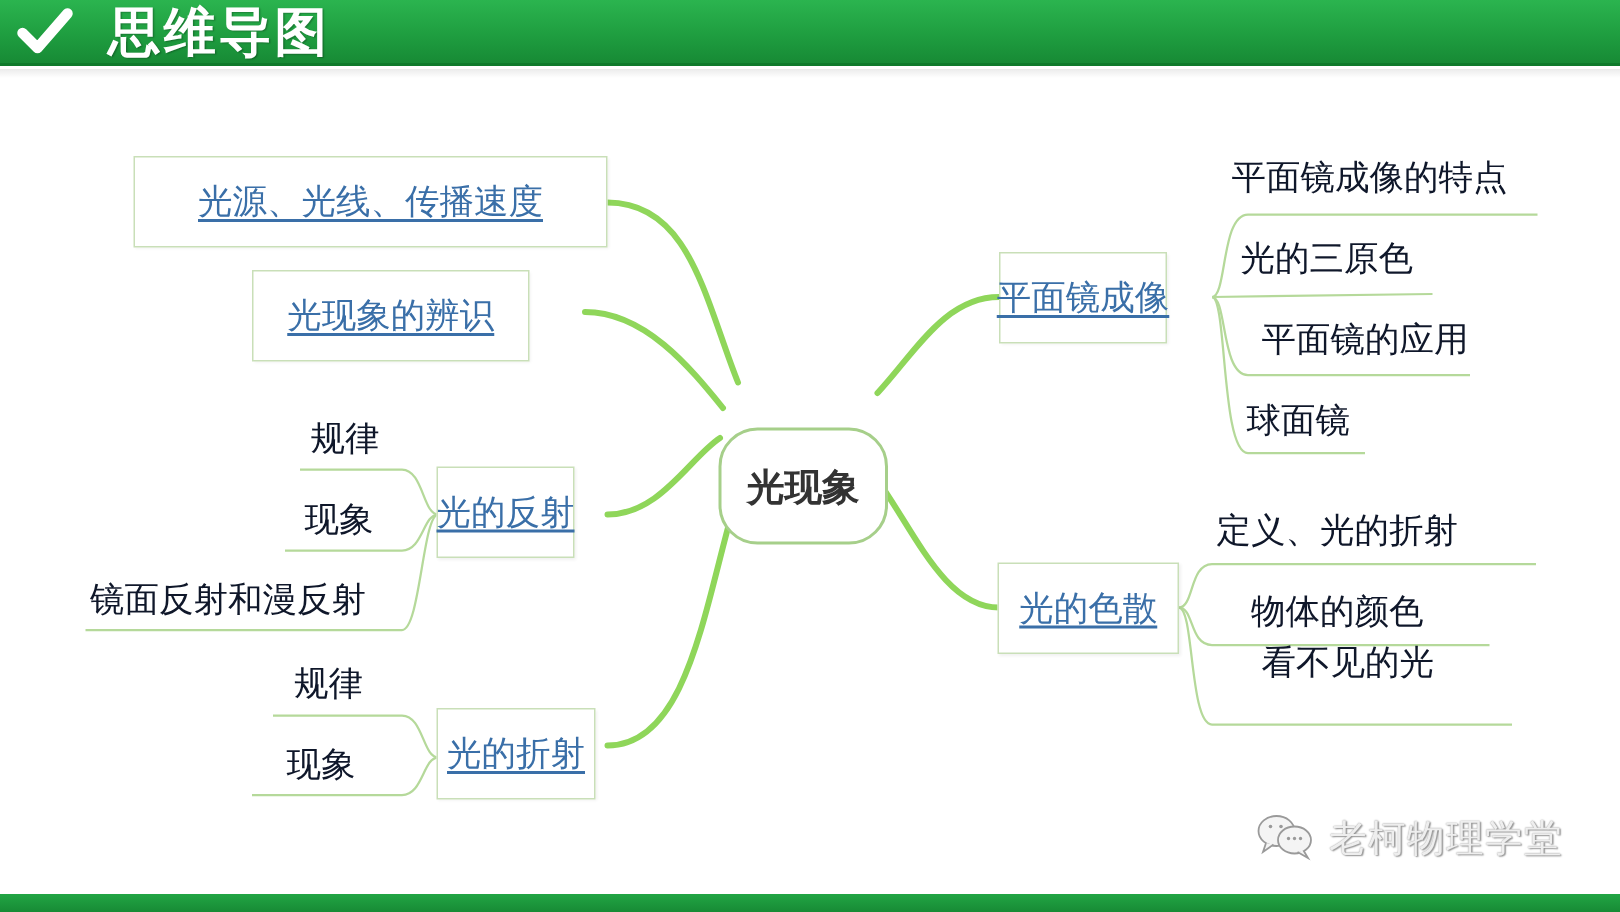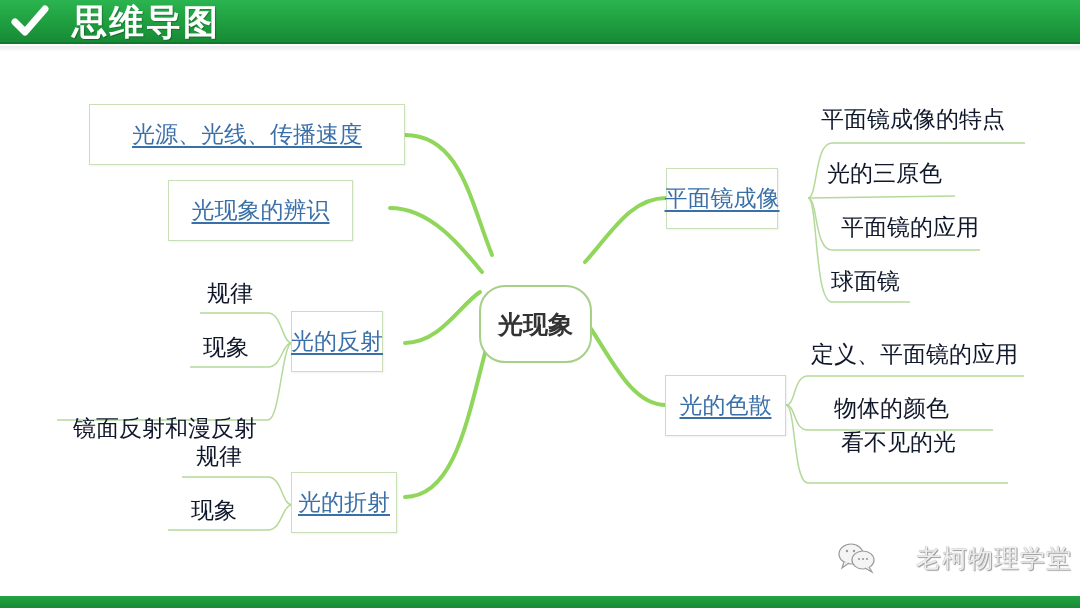--- a/index.html
+++ b/index.html
@@ -51,21 +51,21 @@
       text-underline-offset: 4px; cursor: pointer; white-space: nowrap;
     }
 
     .leaf {
       position: absolute; font-family: "DejaVu Serif", serif;
       font-size: 23px; color: #0f172a; white-space: nowrap; line-height: 28px;
     }
 
     .watermark {
       position: absolute; left: 836px; top: 538px; height: 40px;
-      display: flex; align-items: center; gap: 30px;
+      display: flex; align-items: center;
     }
     .watermark .wm-text {
       font-size: 25px; color: #eeeeee; margin-left: 8px; letter-spacing: 1px;
       text-shadow: 0 0 1px #8a8a8a, 1px 1px 1px #9a9a9a;
     }
   </style>
 </head>
 <body>
 
 <div class="header">
@@ -126,31 +126,31 @@
 
 <div class="box" style="left:666px; top:168px; width:112px; height:61px;">
   <span class="lbl">平面镜成像</span>
 </div>
 <div class="box" style="left:665px; top:375px; width:121px; height:61px;">
   <span class="lbl">光的色散</span>
 </div>
 
 <div class="leaf" style="left:207px; top:279px;">规律</div>
 <div class="leaf" style="left:203px; top:333px;">现象</div>
-<div class="leaf" style="left:73px; top:386px;margin-top:28px;">镜面反射和漫反射</div>
+<div class="leaf" style="left:60px; top:386px;">镜面反射和漫反射</div>
 
 <div class="leaf" style="left:196px; top:442px;">规律</div>
 <div class="leaf" style="left:191px; top:496px;">现象</div>
 
 <div class="leaf" style="left:821px; top:105px;">平面镜成像的特点</div>
 <div class="leaf" style="left:827px; top:159px;">光的三原色</div>
 <div class="leaf" style="left:825px; top:213px;margin-left:16px;">平面镜的应用</div>
 <div class="leaf" style="left:831px; top:267px;">球面镜</div>
 
-<div class="leaf" style="left:811px; top:340px;">定义、平面镜的应用</div>
+<div class="leaf" style="left:811px; top:340px;">定义、光的折射</div>
 <div class="leaf" style="left:834px; top:394px;text-align:right;">物体的颜色</div>
 <div class="leaf" style="left:841px; top:428px;">看不见的光</div>
 
 <div class="watermark">
   <svg width="42" height="34" viewBox="0 0 42 34">
     <ellipse cx="15" cy="13" rx="12" ry="10" fill="#f4f4f4" stroke="#9a9a9a" stroke-width="1.2"></ellipse>
     <path d="M8 21 L6 27 L13 22" fill="#f4f4f4" stroke="#9a9a9a" stroke-width="1.2"></path>
     <ellipse cx="27" cy="19" rx="11" ry="9" fill="#f4f4f4" stroke="#9a9a9a" stroke-width="1.2"></ellipse>
     <path d="M33 26 L36 31 L29 27" fill="#f4f4f4" stroke="#9a9a9a" stroke-width="1.2"></path>
     <circle cx="11" cy="10" r="1.2" fill="#9a9a9a"></circle>

